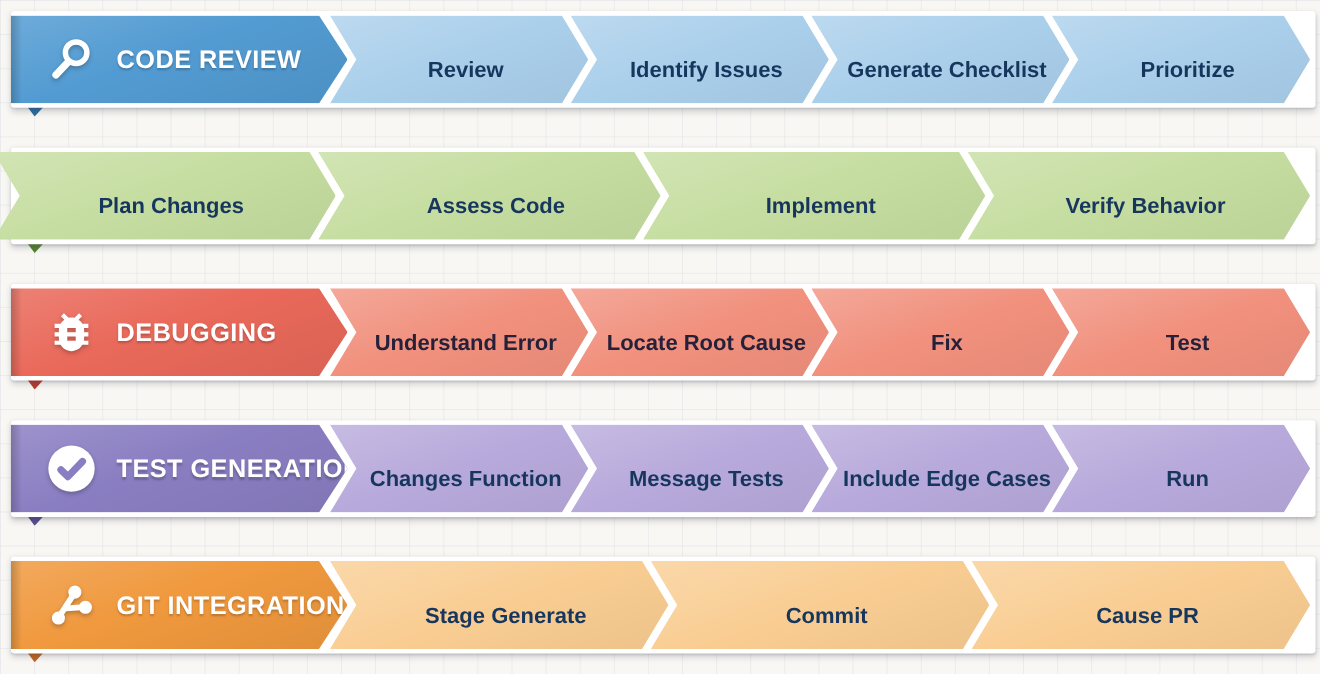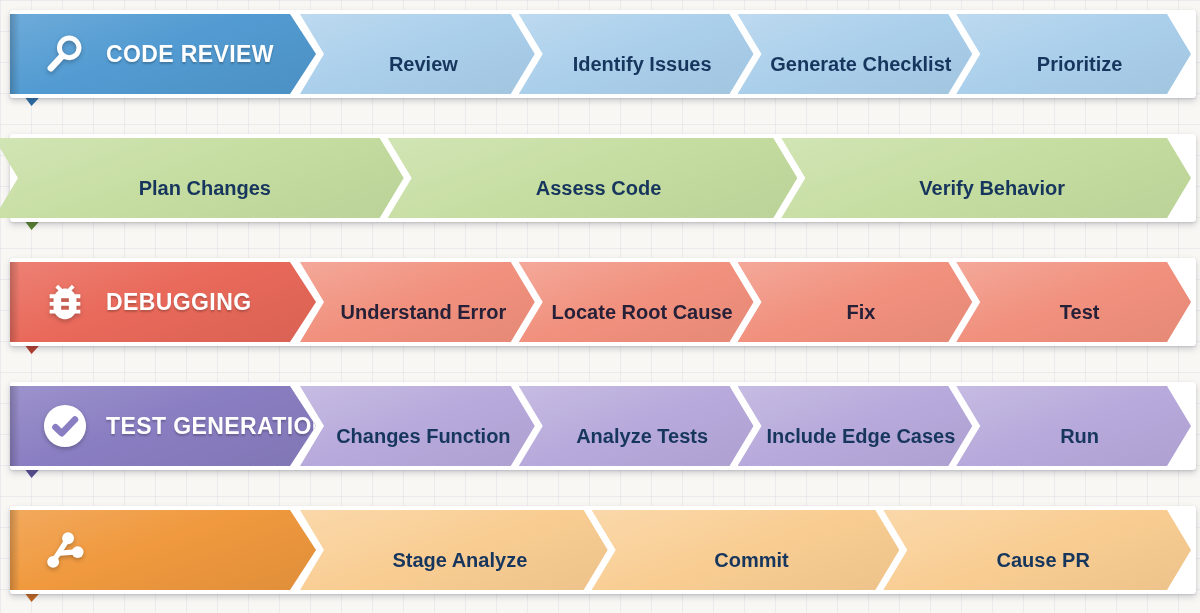--- a/index.html
+++ b/index.html
@@ -147,20 +147,23 @@
     <div class="fold"></div>
     <div class="card">
       <div class="steps">
             <div class="step">
               <span>Plan Changes</span>
             </div>
             <div class="step">
               <span>Assess Code</span>
             </div>
             <div class="step">
+              <span>Implement</span>
+            </div>
+            <div class="step">
               <span>Verify Behavior</span>
             </div>
           </div>
     </div>
   </div>
 
   <div class="row" style="--header: #e9695a; --fold: #b33d2e; --step-bg: #f1907d; --step-text: #262138;">
     <div class="fold"></div>
     <div class="card">
       <div class="header">
@@ -198,21 +201,21 @@
                 <path d="M7 12.6l3.3 3.2L17.2 8.6" fill="none" stroke="var(--header)" stroke-width="3.4" stroke-linecap="round" stroke-linejoin="round"></path>
               </svg>
             </span>
         <span class="title">TEST GENERATION</span>
       </div>
       <div class="steps">
             <div class="step">
               <span>Changes Function</span>
             </div>
             <div class="step">
-              <span>Analyze Tests</span>
+              <span>Message Tests</span>
             </div>
             <div class="step">
               <span>Include Edge Cases</span>
             </div>
             <div class="step">
               <span>Run</span>
             </div>
           </div>
     </div>
   </div>
@@ -227,24 +230,25 @@
                   <line x1="6" y1="17.8" x2="13.4" y2="6.4"></line>
                   <line x1="9.5" y1="13.6" x2="18.2" y2="13"></line>
                 </g>
                 <g fill="#ffffff">
                   <circle cx="5.8" cy="18.2" r="3.1"></circle>
                   <circle cx="13.6" cy="5.9" r="3.1"></circle>
                   <circle cx="18.6" cy="13.1" r="3.1"></circle>
                 </g>
               </svg>
             </span>
-      </div>
-      <div class="steps">
-            <div class="step">
-              <span>Stage Analyze</span>
+        <span class="title">GIT INTEGRATION</span>
+      </div>
+      <div class="steps">
+            <div class="step">
+              <span>Stage Generate</span>
             </div>
             <div class="step">
               <span>Commit</span>
             </div>
             <div class="step">
               <span>Cause PR</span>
             </div>
           </div>
     </div>
   </div>

